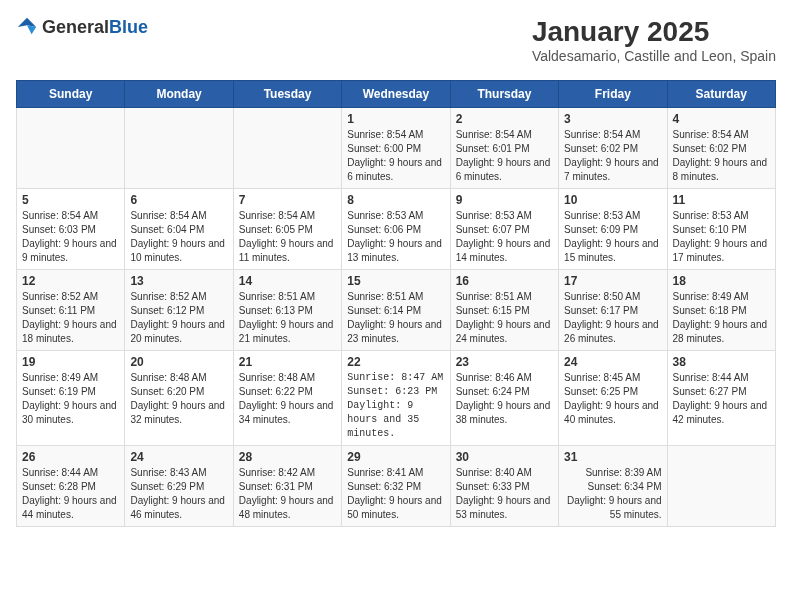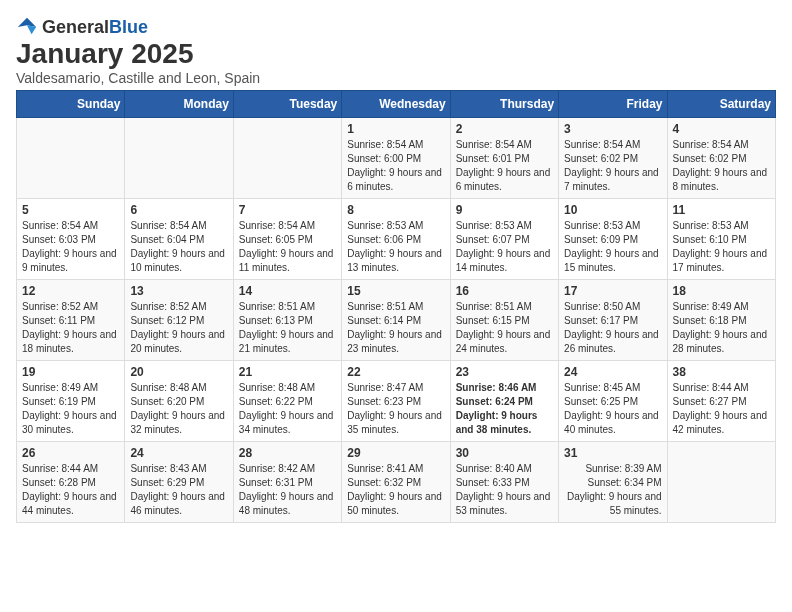--- a/index.html
+++ b/index.html
@@ -7,22 +7,21 @@
       font-family: Arial, sans-serif;
       background: #fff;
       width: 792px;
       min-height: 612px;
       padding: 16px;
     }
     .header-area {
       display: flex;
       justify-content: space-between;
       align-items: flex-start;
-      margin-bottom: 4px;
-      flex-direction: column;
+      margin-bottom: 16px;
     }
     .logo {
       display: flex;
       align-items: center;
       gap: 4px;
     }
     .logo-text-general {
       font-size: 18px;
       font-weight: bold;
       color: #333;
@@ -51,21 +50,21 @@
       width: 100%;
       border-collapse: collapse;
       border: 1px solid #ccc;
     }
     thead tr th {
       background-color: #2a5fa8;
       color: #fff;
       font-size: 12px;
       font-weight: bold;
       padding: 6px 4px;
-      text-align: right;
+      text-align: center;
       border: 1px solid #1e4d8c;
     }
     tbody tr td {
       vertical-align: top;
       border: 1px solid #ddd;
       padding: 4px 5px;
       font-size: 10px;
       color: #333;
       background: #fff;
       width: calc(100% / 7);
@@ -257,27 +256,27 @@
 Daylight: 9 hours and 32 minutes.</div>
           </td>
           <td>
             <div class="day-number">21</div>
             <div class="day-info" style="white-space: pre-line;">Sunrise: 8:48 AM
 Sunset: 6:22 PM
 Daylight: 9 hours and 34 minutes.</div>
           </td>
           <td>
             <div class="day-number">22</div>
-            <div class="day-info" style="white-space: pre-line;">Sunrise: 8:47 AM
+            <div class="day-info" style="white-space: pre-line; font-family: Liberation Mono, monospace;">Sunrise: 8:47 AM
 Sunset: 6:23 PM
 Daylight: 9 hours and 35 minutes.</div>
           </td>
           <td>
             <div class="day-number">23</div>
-            <div class="day-info" style="white-space: pre-line; font-weight: bold;">Sunrise: 8:46 AM
+            <div class="day-info" style="white-space: pre-line;">Sunrise: 8:46 AM
 Sunset: 6:24 PM
 Daylight: 9 hours and 38 minutes.</div>
           </td>
           <td>
             <div class="day-number">24</div>
             <div class="day-info" style="white-space: pre-line;">Sunrise: 8:45 AM
 Sunset: 6:25 PM
 Daylight: 9 hours and 40 minutes.</div>
           </td>
           <td>

